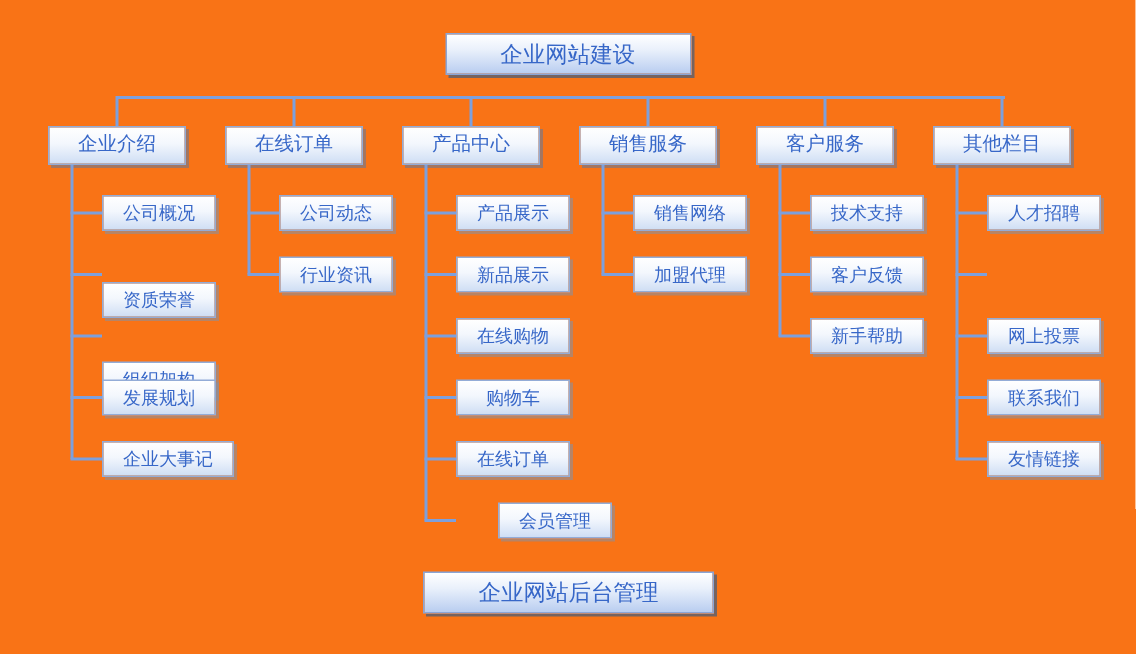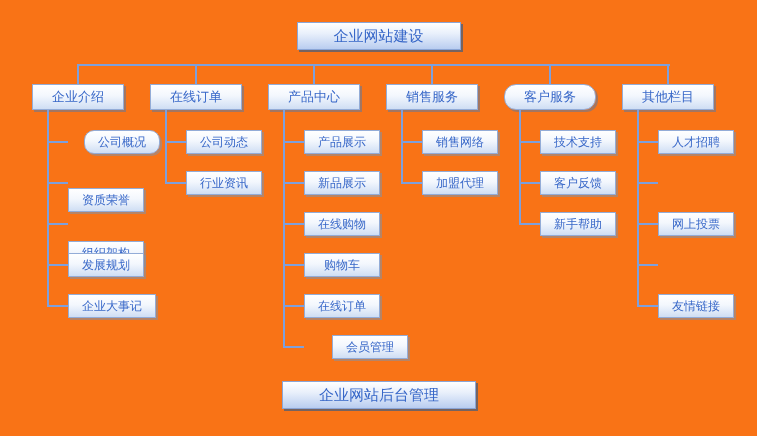--- a/index.html
+++ b/index.html
@@ -48,21 +48,21 @@
   <div class="line drop" style="left:549px;"></div>
   <div class="line drop" style="left:667px;"></div>
 
   <div class="box box-header" style="left:32px;">企业介绍</div>
   <div class="line trunk" style="left:47px;height:196px;"></div>
   <div class="line stub" style="left:47px;top:141px;"></div>
   <div class="line stub" style="left:47px;top:182px;"></div>
   <div class="line stub" style="left:47px;top:223px;"></div>
   <div class="line stub" style="left:47px;top:264px;"></div>
   <div class="line stub" style="left:47px;top:305px;"></div>
-  <div class="box box-child" style="left:84px;top:130px;border-radius:10px;">公司概况</div>
+  <div class="box box-child" style="left:68px;top:130px;">公司概况</div>
   <div class="box box-child" style="left:68px;top:171px;margin-top:17px;">资质荣誉</div>
   <div class="box box-child" style="left:68px;top:212px;margin-top:29px;">组织架构</div>
   <div class="box box-child" style="left:68px;top:253px;">发展规划</div>
   <div class="box box-child" style="left:68px;top:294px;">企业大事记</div>
 
   <div class="box box-header" style="left:150px;">在线订单</div>
   <div class="line trunk" style="left:165px;height:73px;"></div>
   <div class="line stub" style="left:165px;top:141px;"></div>
   <div class="line stub" style="left:165px;top:182px;"></div>
   <div class="box box-child" style="left:186px;top:130px;">公司动态</div>
@@ -83,35 +83,36 @@
   <div class="box box-child" style="left:304px;top:294px;">在线订单</div>
   <div class="box box-child" style="left:304px;top:335px;margin-left:28px;">会员管理</div>
 
   <div class="box box-header" style="left:386px;">销售服务</div>
   <div class="line trunk" style="left:401px;height:73px;"></div>
   <div class="line stub" style="left:401px;top:141px;"></div>
   <div class="line stub" style="left:401px;top:182px;"></div>
   <div class="box box-child" style="left:422px;top:130px;text-align:right;">销售网络</div>
   <div class="box box-child" style="left:422px;top:171px;">加盟代理</div>
 
-  <div class="box box-header" style="left:504px;border-radius:12px;">客户服务</div>
+  <div class="box box-header" style="left:504px;">客户服务</div>
   <div class="line trunk" style="left:519px;height:114px;"></div>
   <div class="line stub" style="left:519px;top:141px;"></div>
   <div class="line stub" style="left:519px;top:182px;"></div>
   <div class="line stub" style="left:519px;top:223px;"></div>
   <div class="box box-child" style="left:540px;top:130px;">技术支持</div>
   <div class="box box-child" style="left:540px;top:171px;">客户反馈</div>
   <div class="box box-child" style="left:540px;top:212px;">新手帮助</div>
 
   <div class="box box-header" style="left:622px;">其他栏目</div>
   <div class="line trunk" style="left:637px;height:196px;"></div>
   <div class="line stub" style="left:637px;top:141px;"></div>
   <div class="line stub" style="left:637px;top:182px;"></div>
   <div class="line stub" style="left:637px;top:223px;"></div>
   <div class="line stub" style="left:637px;top:264px;"></div>
   <div class="line stub" style="left:637px;top:305px;"></div>
   <div class="box box-child" style="left:658px;top:130px;">人才招聘</div>
   <div class="box box-child" style="left:658px;top:212px;">网上投票</div>
+  <div class="box box-child" style="left:658px;top:253px;">联系我们</div>
   <div class="box box-child" style="left:658px;top:294px;">友情链接</div>
 
   <div class="box box-big" style="top:381px;left:379px;transform:translateX(-50%);">企业网站后台管理</div>
 
 </div>
 
 </body></html>

